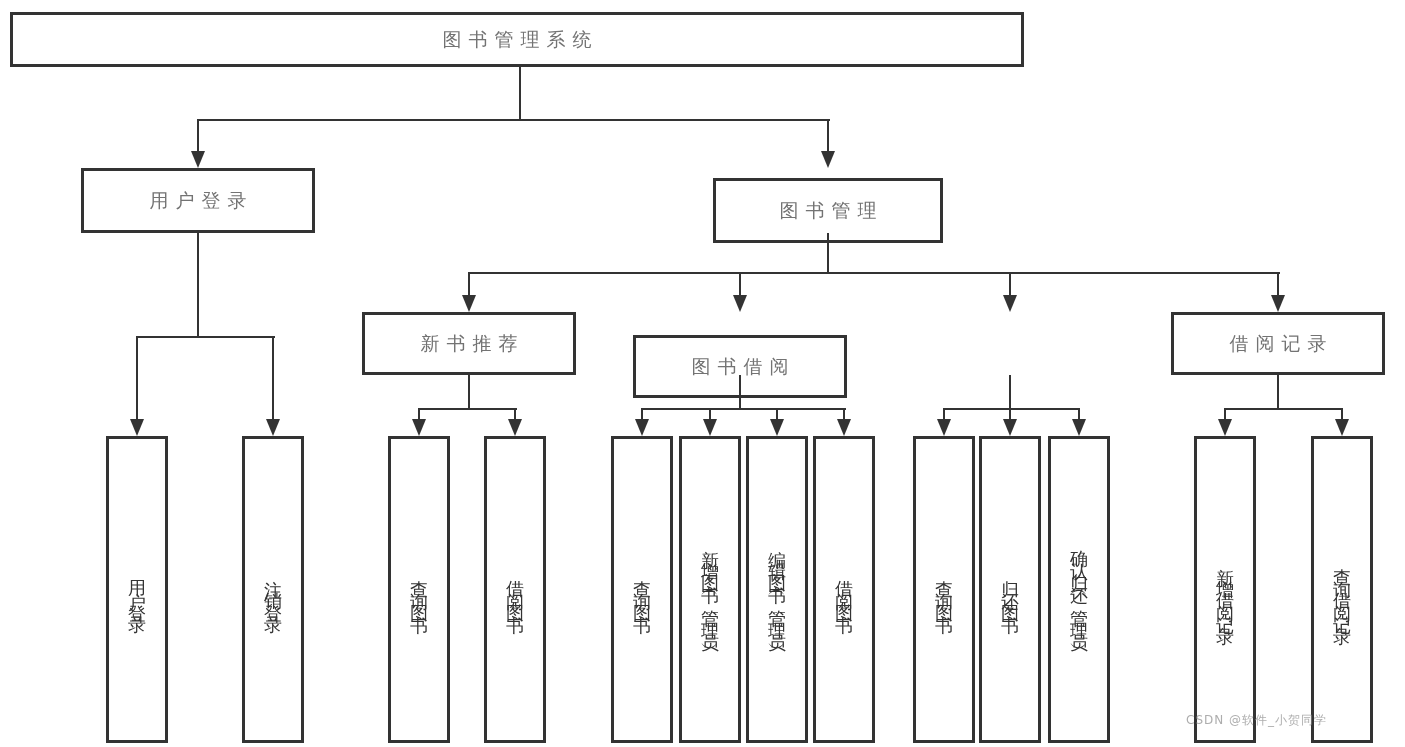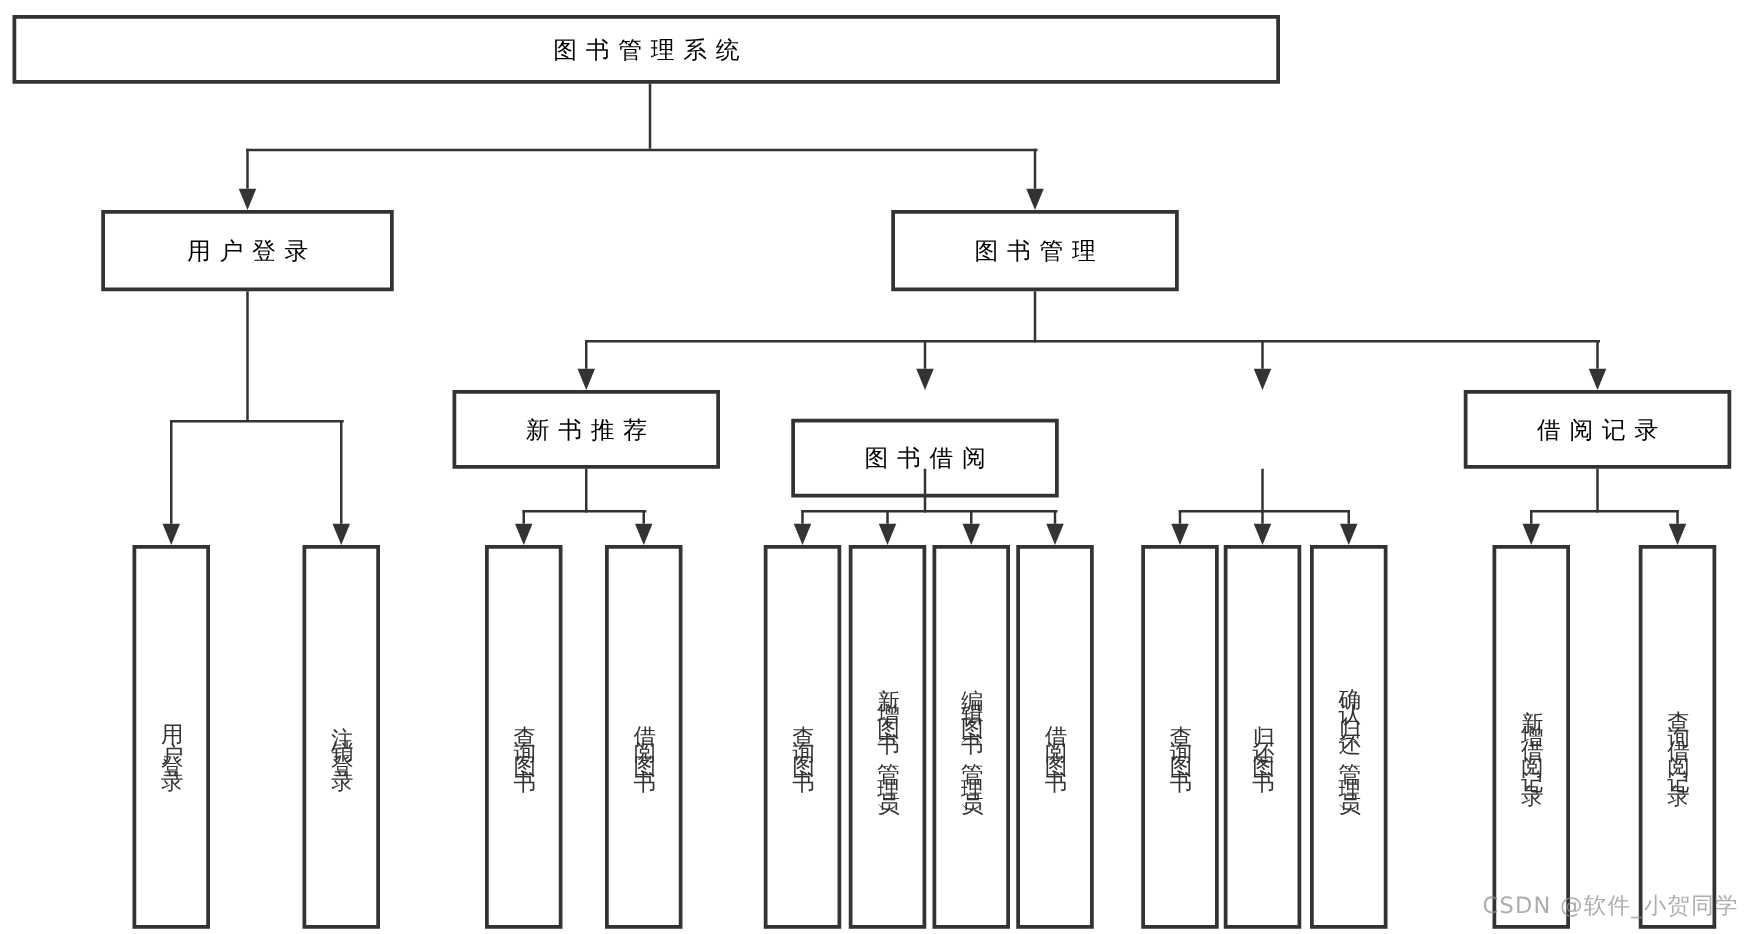--- a/index.html
+++ b/index.html
@@ -25,21 +25,21 @@
     display: flex;
     align-items: center;
     justify-content: center;
     color: #333333;
   }
   .node .h-label {
     font-size: 19px;
     letter-spacing: 7px;
     text-indent: 7px;
     white-space: nowrap;
-    color: #000000;
+    color: #737373;
   }
   .node .v-label {
     writing-mode: vertical-rl;
     text-orientation: mixed;
     font-size: 18px;
     letter-spacing: 12px;
     line-height: 1.1;
     white-space: nowrap;
     color: #333333;
   }
@@ -66,21 +66,21 @@
     width: 0;
     height: 0;
     border-left: 7px solid transparent;
     border-right: 7px solid transparent;
     border-top: 17px solid #333333;
   }
   .watermark {
     position: absolute;
     left: 1186px;
     top: 712px;
-    font-size: 18px;
+    font-size: 12px;
     letter-spacing: 1px;
     color: rgba(145, 145, 145, 0.75);
     white-space: nowrap;
     z-index: 10;
   }
 </style>
 </head>
 <body>
 
 <div class="diagram">
@@ -90,21 +90,21 @@
   </div>
 
   <div class="vline" style="left:519px; top:67px; height:52px;"></div>
   <div class="hline" style="left:197px; top:119px; width:633px;"></div>
   <div class="arrow" style="left:197px; top:119px; height:32px;"></div>
   <div class="arrow" style="left:827px; top:119px; height:32px;"></div>
 
   <div class="node" style="left:81px; top:168px; width:234px; height:65px;">
     <span class="h-label">用户登录</span>
   </div>
-  <div class="node" style="left:713px; top:168px; width:230px; height:65px;align-items:center;">
+  <div class="node" style="left:713px; top:178px; width:230px; height:65px;align-items:center;">
     <span class="h-label">图书管理</span>
   </div>
 
   <div class="vline" style="left:197px; top:233px; height:103px;"></div>
   <div class="hline" style="left:136px; top:336px; width:139px;"></div>
   <div class="arrow" style="left:136px; top:336px; height:83px;"></div>
   <div class="arrow" style="left:272px; top:336px; height:83px;"></div>
 
   <div class="vline" style="left:827px; top:233px; height:41px;"></div>
   <div class="hline" style="left:468px; top:272px; width:812px;"></div>

